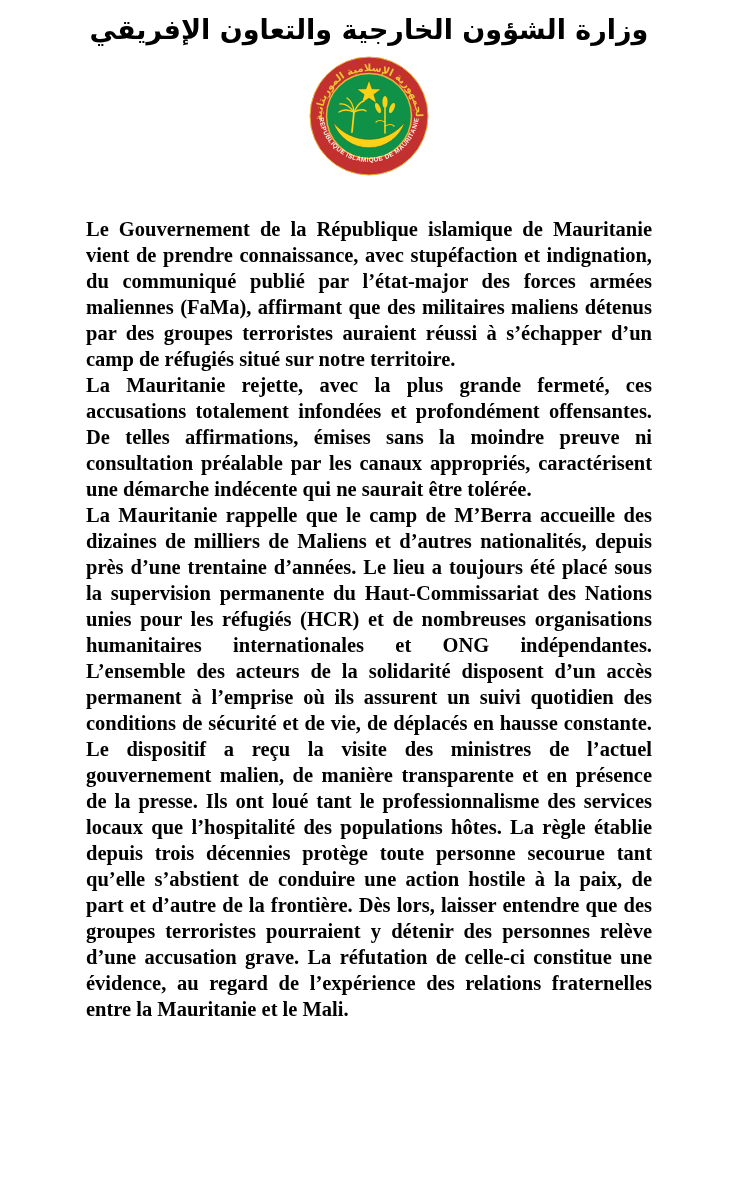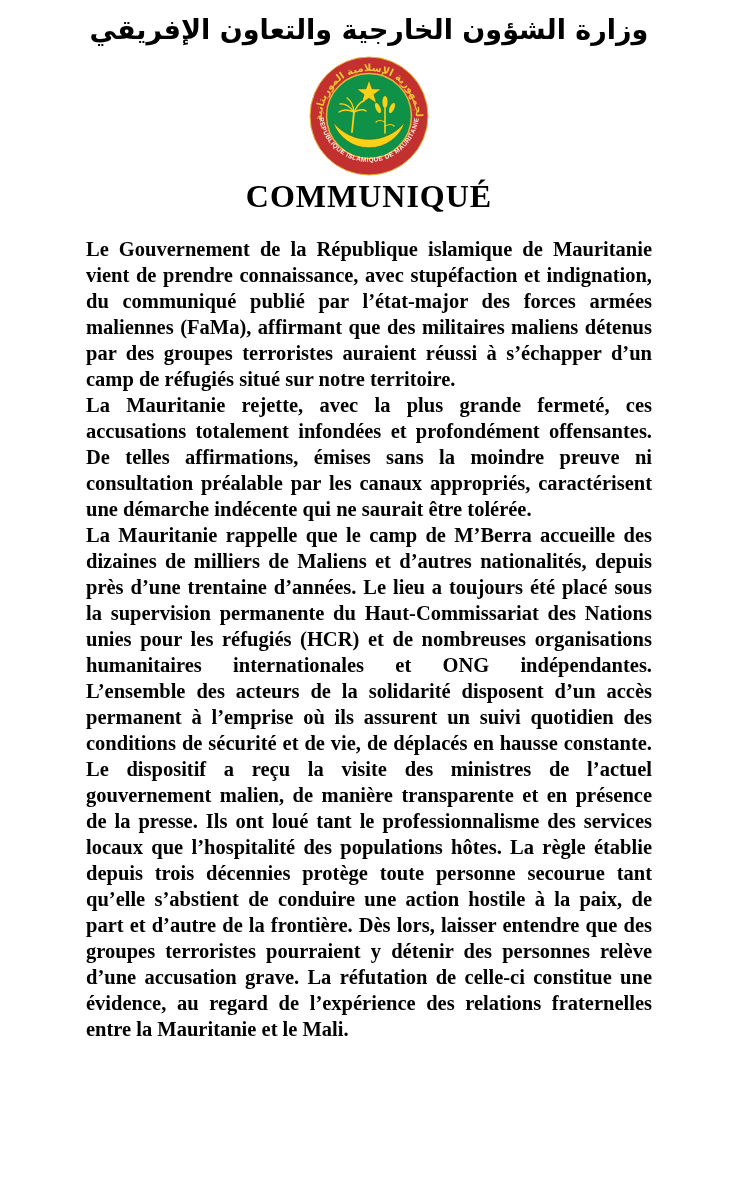--- a/index.html
+++ b/index.html
@@ -41,21 +41,21 @@
     text-align: center;
     font-family: "Liberation Serif", "DejaVu Serif", serif;
     font-weight: bold;
     font-size: 32px;
     letter-spacing: 1px;
     margin-top: 2px;
     line-height: 36px;
   }
   .body-text {
     width: 566px;
-    margin: 22px auto 0 auto;
+    margin: 40px auto 0 auto;
   }
   .body-text p {
     margin: 0;
     font-family: "Liberation Serif", "DejaVu Serif", serif;
     font-weight: bold;
     font-size: 20.5px;
     line-height: 26px;
     text-align: justify;
     text-justify: inter-word;
   }
@@ -106,21 +106,20 @@
         <path d="M 76,77 L 76,52" fill="none"></path>
         <ellipse cx="76" cy="46" rx="2.6" ry="6" fill="#FCD116" stroke="none"></ellipse>
         <ellipse cx="69" cy="52" rx="2.3" ry="5.4" fill="#FCD116" stroke="none" transform="rotate(-24 69 52)"></ellipse>
         <ellipse cx="83" cy="52" rx="2.3" ry="5.4" fill="#FCD116" stroke="none" transform="rotate(24 83 52)"></ellipse>
         <path d="M 76,66 Q 70,63 67,66" fill="none" stroke-width="1.2"></path>
         <path d="M 76,70 Q 82,67 85,70" fill="none" stroke-width="1.2"></path>
       </g>
     </svg>
   </div>
 
-  <div class="doc-title">COMMUNIQUÉ</div>
 
   <div class="body-text">
     <p>Le Gouvernement de la République islamique de Mauritanie vient de prendre connaissance, avec stupéfaction et indignation, du communiqué publié par l’état-major des forces armées maliennes (FaMa), affirmant que des militaires maliens détenus par des groupes terroristes auraient réussi à s’échapper d’un camp de réfugiés situé sur notre territoire.</p>
     <p>La Mauritanie rejette, avec la plus grande fermeté, ces accusations totalement infondées et profondément offensantes. De telles affirmations, émises sans la moindre preuve ni consultation préalable par les canaux appropriés, caractérisent une démarche indécente qui ne saurait être tolérée.</p>
     <p>La Mauritanie rappelle que le camp de M’Berra accueille des dizaines de milliers de Maliens et d’autres nationalités, depuis près d’une trentaine d’années. Le lieu a toujours été placé sous la supervision permanente du Haut-Commissariat des Nations unies pour les réfugiés (HCR) et de nombreuses organisations humanitaires internationales et ONG indépendantes. L’ensemble des acteurs de la solidarité disposent d’un accès permanent à l’emprise où ils assurent un suivi quotidien des conditions de sécurité et de vie, de déplacés en hausse constante. Le dispositif a reçu la visite des ministres de l’actuel gouvernement malien, de manière transparente et en présence de la presse. Ils ont loué tant le professionnalisme des services locaux que l’hospitalité des populations hôtes. La règle établie depuis trois décennies protège toute personne secourue tant qu’elle s’abstient de conduire une action hostile à la paix, de part et d’autre de la frontière. Dès lors, laisser entendre que des groupes terroristes pourraient y détenir des personnes relève d’une accusation grave. La réfutation de celle-ci constitue une évidence, au regard de l’expérience des relations fraternelles entre la Mauritanie et le Mali.</p>
   </div>
 
 </div>
 
 </body></html>

